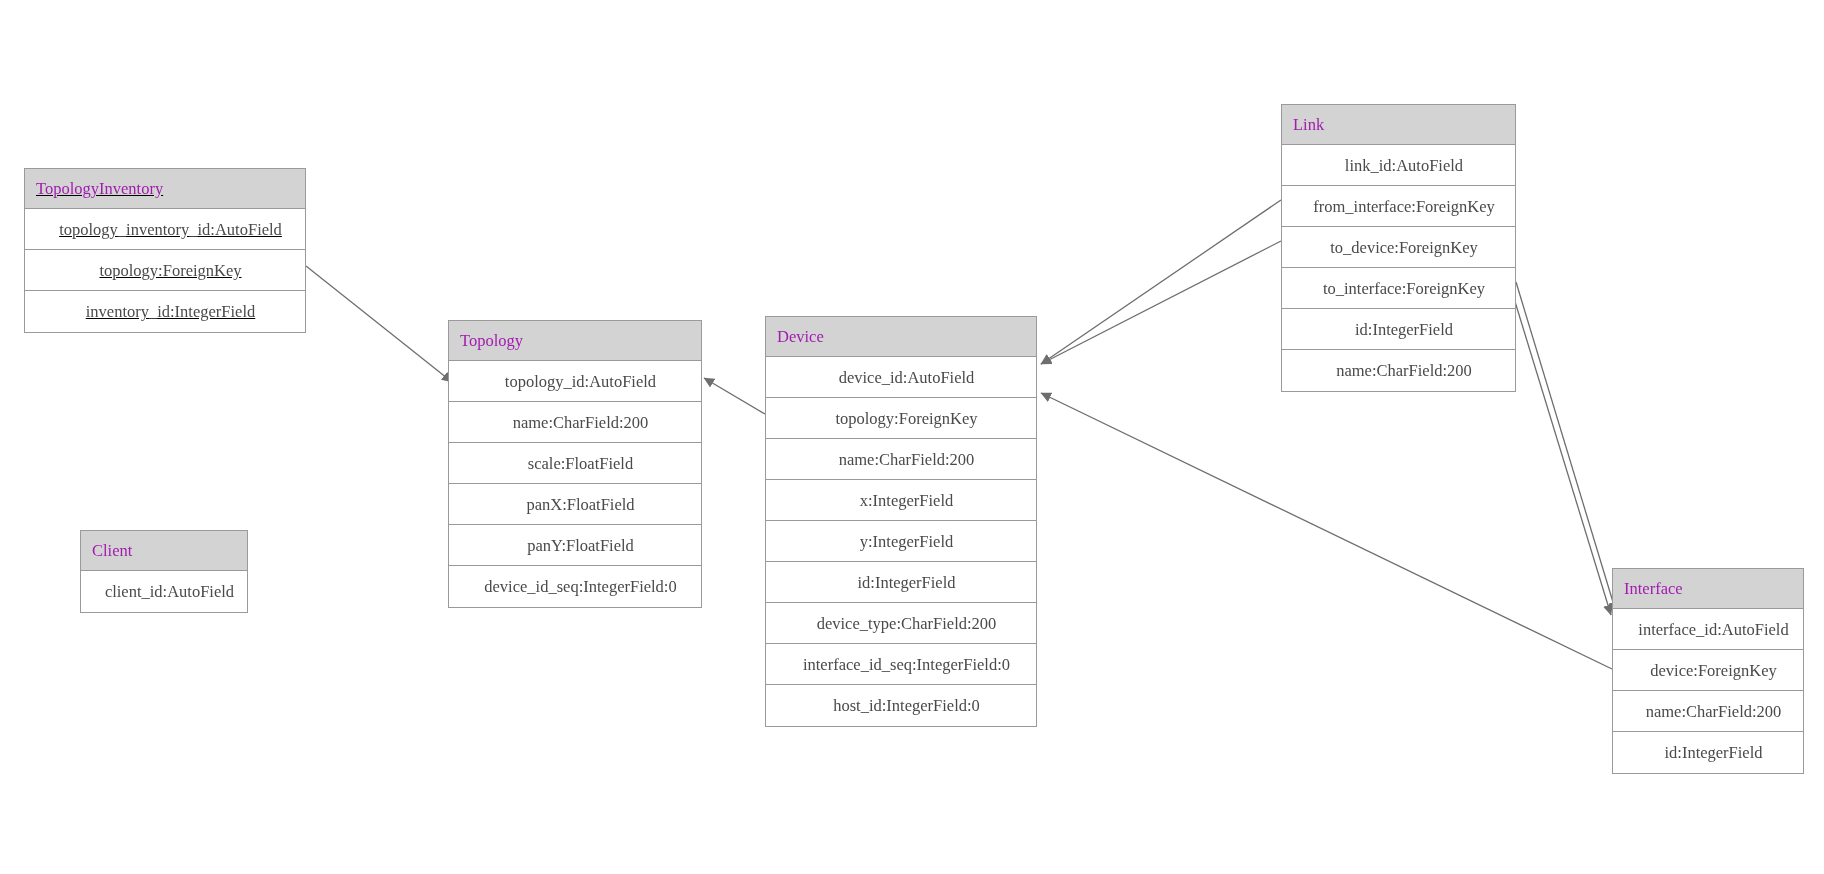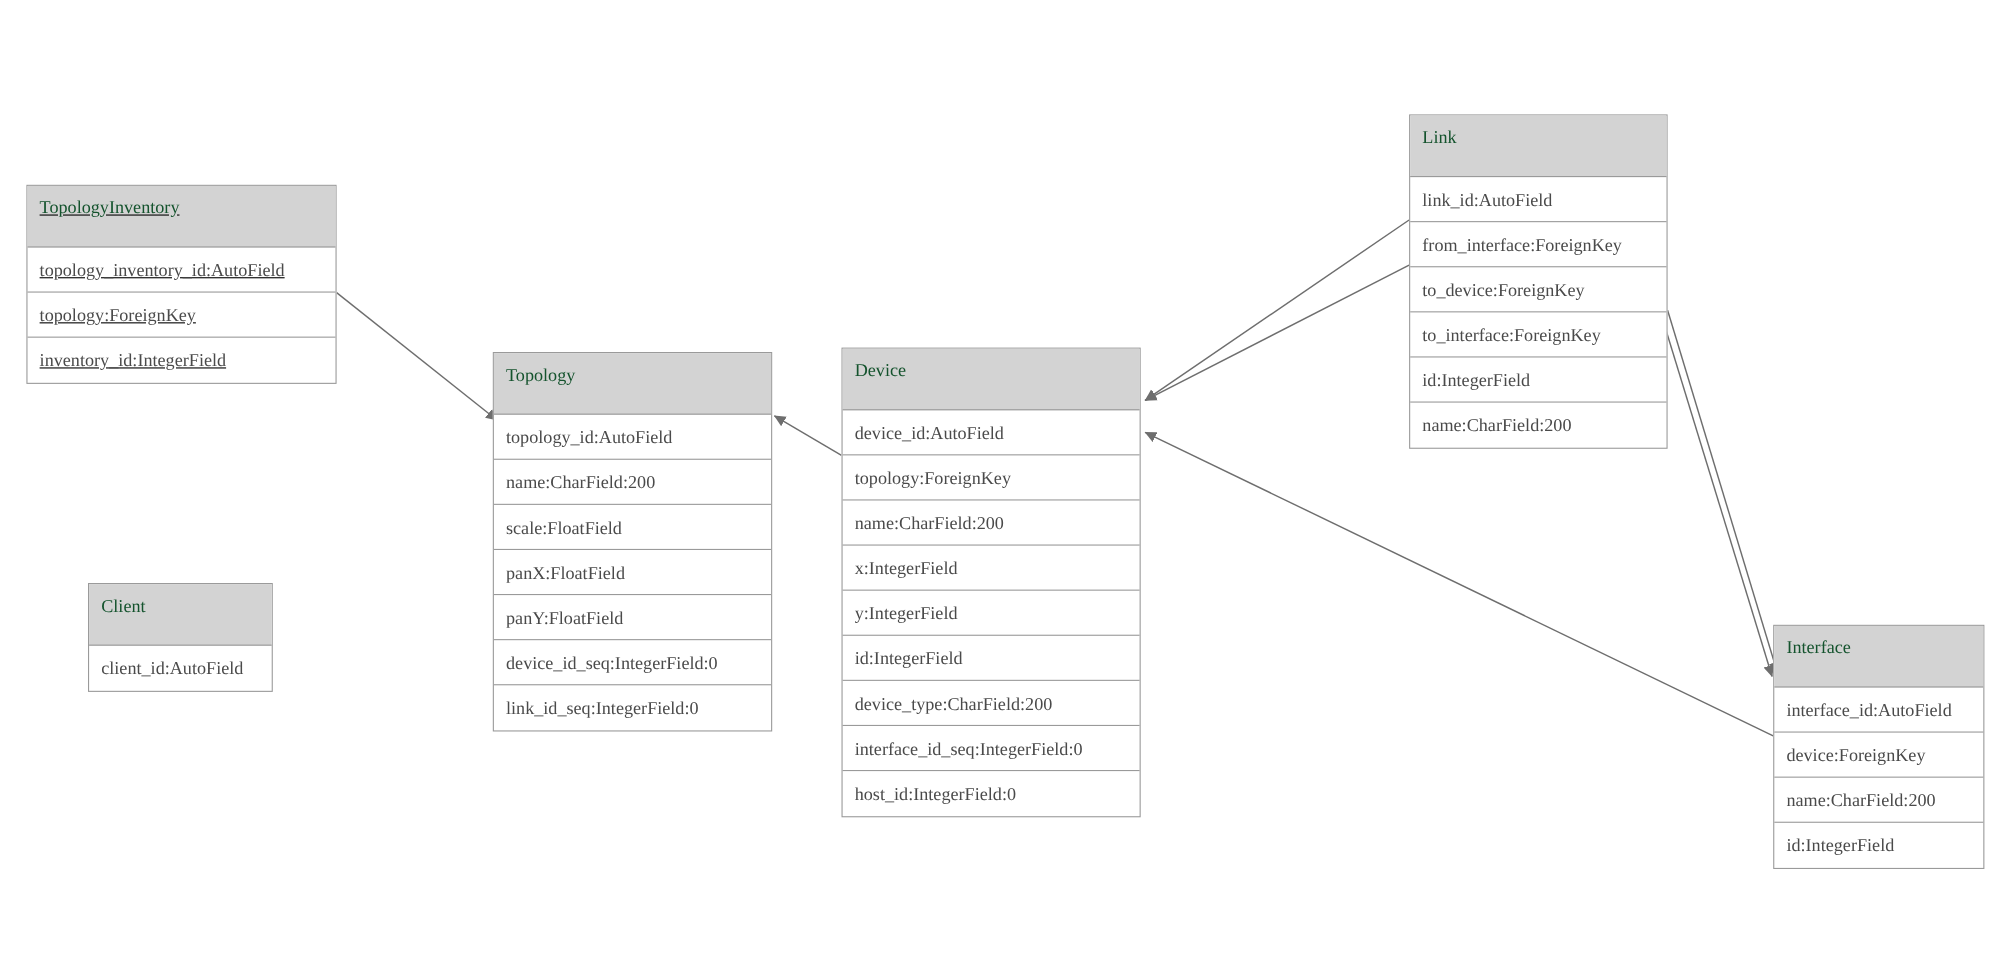--- a/index.html
+++ b/index.html
@@ -28,30 +28,31 @@
     position: absolute;
     box-sizing: border-box;
     border: 1px solid #9a9a9a;
     background: #ffffff;
     z-index: 2;
   }
   .entity-header {
     box-sizing: border-box;
     background: #d3d3d3;
     border-bottom: 1px solid #9a9a9a;
-    color: #14532d;
+    color: #a21caf;
     font-size: 16.5px;
     line-height: 40px;
-    height: 56px;
+    height: 40px;
     padding: 0 0 0 11px;
     white-space: nowrap;
     overflow: hidden;
   }
   .entity-rows {
     display: block;
+    text-align: center;
   }
   .entity-row {
     box-sizing: border-box;
     height: 41px;
     line-height: 41px;
     border-bottom: 1px solid #9a9a9a;
     color: #4a4a4a;
     font-size: 16.5px;
     padding: 0 0 0 11px;
     white-space: nowrap;
@@ -100,21 +101,20 @@
       </div>
       <div class="entity" style="left: 448px; top: 320px; width: 254px;">
         <div class="entity-header">Topology</div>
         <div class="entity-rows">
           <div class="entity-row">topology_id:AutoField</div>
           <div class="entity-row">name:CharField:200</div>
           <div class="entity-row">scale:FloatField</div>
           <div class="entity-row">panX:FloatField</div>
           <div class="entity-row">panY:FloatField</div>
           <div class="entity-row">device_id_seq:IntegerField:0</div>
-          <div class="entity-row">link_id_seq:IntegerField:0</div>
         </div>
       </div>
       <div class="entity" style="left: 765px; top: 316px; width: 272px;">
         <div class="entity-header">Device</div>
         <div class="entity-rows">
           <div class="entity-row">device_id:AutoField</div>
           <div class="entity-row">topology:ForeignKey</div>
           <div class="entity-row">name:CharField:200</div>
           <div class="entity-row">x:IntegerField</div>
           <div class="entity-row">y:IntegerField</div>

